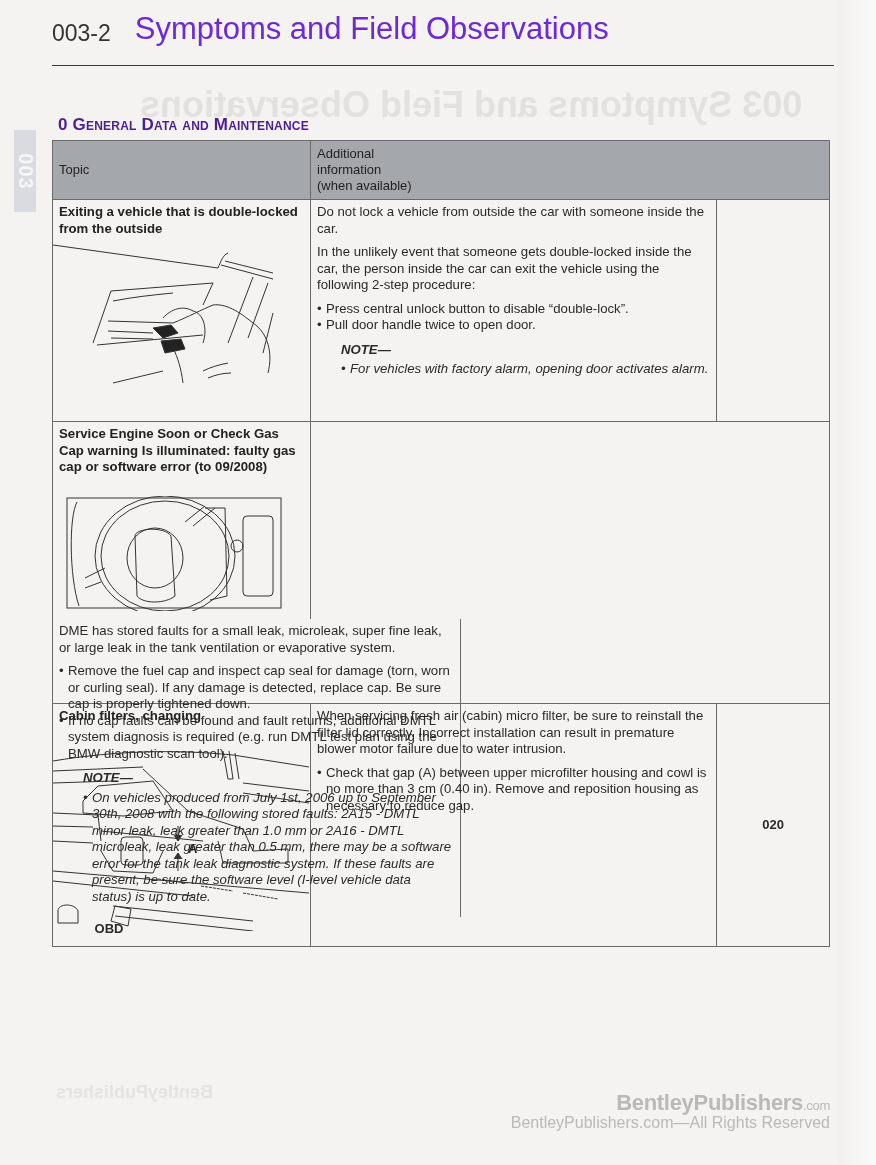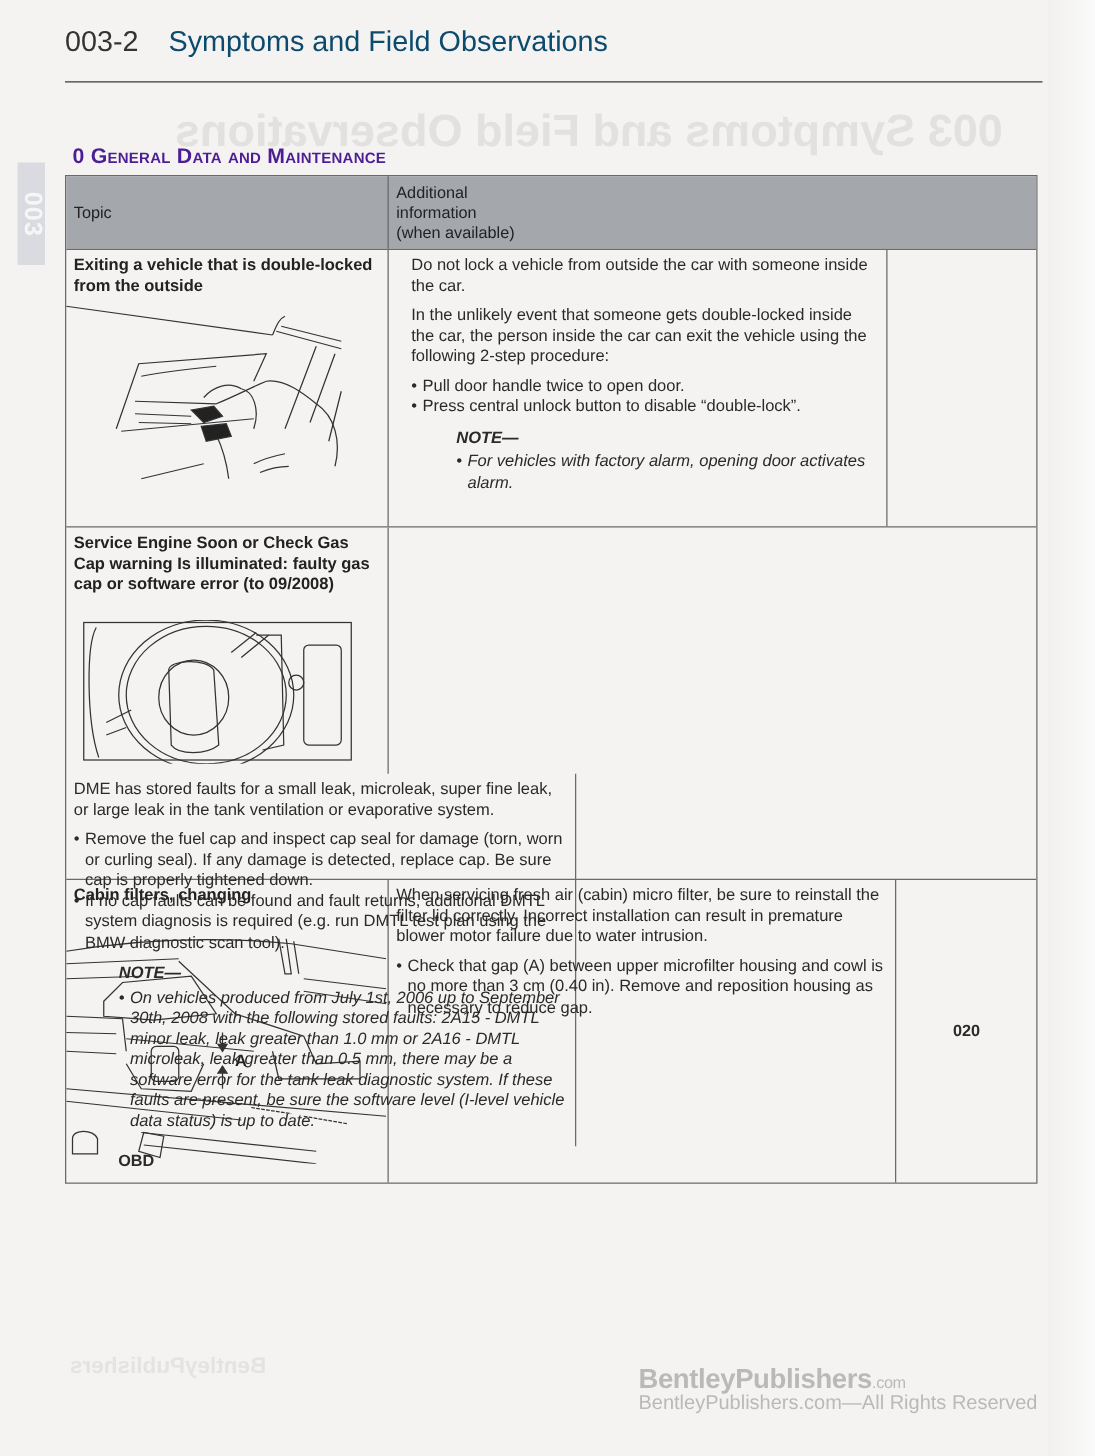--- a/index.html
+++ b/index.html
@@ -30,21 +30,21 @@
       font-size: 36px; font-weight: bold; color: #e2e1df;
       transform: scaleX(-1);
       white-space: nowrap;
     }
     .page-header {
       position: absolute; left: 52px; top: 34px; width: 782px;
       border-bottom: 1.5px solid #3a3a3a; height: 32px;
       display: flex; align-items: flex-end; padding-bottom: 18px;
     }
     .page-header .num { font-size: 23px; color: #333; margin-right: 24px; }
-    .page-header .title { font-size: 23px; color: #0c4a6e; }
+    .page-header .title { font-size: 31px; color: #6d28d9; }
     .section-title {
       position: absolute; left: 58px; top: 115px;
       font-size: 17px; font-weight: bold; color: #4c1d95;
       font-variant: small-caps; letter-spacing: 0.2px;
     }
     .table {
       position: absolute; left: 52px; top: 140px; width: 778px;
       border: 1px solid #6a6a6a;
     }
     .row { display: flex; border-top: 1px solid #6a6a6a; }
@@ -55,27 +55,27 @@
     .c3 { width: 112px; }
     .header-row { background: #a4a7ac; height: 58px; }
     .header-row .cell { display: flex; align-items: center; color: #222; font-size: 13px; }
     .header-row .c3 { line-height: 16px; padding: 18px 6px; }
     .topic { font-weight: bold; color: #222; }
     .para { margin-bottom: 7px; }
     .bullets { list-style: none; }
     .bullets li { position: relative; padding-left: 9px; }
     .bullets li::before { content: "•"; position: absolute; left: 0; }
     .bullets + .para, .bullets { margin-bottom: 8px; }
-    .note { margin-left: 36px; font-style: italic; }
+    .note { margin-left: 24px; font-style: italic; }
     .note-title { font-weight: bold; font-style: italic; margin-bottom: 3px; }
     .note .bullets li { padding-left: 9px; }
     .addl { display: flex; align-items: center; justify-content: center; font-weight: bold; font-size: 13px; }
     .fig { margin-top: 6px; margin-left: -6px; }
     .footer-brand {
-      position: absolute; right: 46px; top: 1090px; text-align: left;
+      position: absolute; right: 46px; top: 1090px; text-align: right;
       color: #b9b9b9;
     }
     .footer-brand .brand { font-size: 22px; font-weight: bold; letter-spacing: -0.3px; }
     .footer-brand .brand small { font-size: 13px; font-weight: normal; }
     .footer-brand .rights { font-size: 16px; margin-top: -2px; }
     .ghost-footer {
       position: absolute; left: 56px; top: 1082px; color: #e4e3e1;
       font-size: 18px; font-weight: bold; transform: scaleX(-1);
     }
   </style>
@@ -94,21 +94,21 @@
 </div>
 
 <div class="section-title">0 General Data and Maintenance</div>
 
 <div class="table">
   <div class="row header-row">
     <div class="cell c1">Topic</div>
     <div class="cell c3">Additional information (when available)</div>
   </div>
 
-  <div class="row" style="height:222px;gap:12px;">
+  <div class="row" style="height:222px;">
     <div class="cell c1">
       <div class="topic">Exiting a vehicle that is double-locked from the outside</div>
       <div class="fig">
         <svg width="255" height="160" viewBox="0 0 255 160" fill="none" stroke="#333" stroke-width="1">
           <path d="M0 2 L165 25"></path>
           <path d="M165 25 C168 18, 170 12, 175 10 M168 22 L220 36 M172 18 L220 30"></path>
           <path d="M200 34 L175 100 M215 40 L195 95 M220 70 L210 110"></path>
           <path d="M40 100 L58 48 L160 40 L150 62"></path>
           <path d="M44 102 L150 92"></path>
           <path d="M60 58 C80 54 100 52 120 50"></path>
@@ -118,22 +118,22 @@
           <path d="M60 140 L110 128"></path>
           <path d="M55 88 L100 90 M58 95 L100 96"></path>
           <path d="M100 85 L118 82 L125 90 L110 95 Z M108 98 L128 96 L132 106 L112 110 Z" fill="#222"></path>
         </svg>
       </div>
     </div>
     <div class="cell c2">
       <div class="para">Do not lock a vehicle from outside the car with someone inside the car.</div>
       <div class="para">In the unlikely event that someone gets double-locked inside the car, the person inside the car can exit the vehicle using the following 2-step procedure:</div>
       <ul class="bullets">
+        <li>Press central unlock button to disable “double-lock”.</li>
         <li>Pull door handle twice to open door.</li>
-        <li>Press central unlock button to disable “double-lock”.</li>
       </ul>
       <div class="note">
         <div class="note-title">NOTE—</div>
         <ul class="bullets">
           <li>For vehicles with factory alarm, opening door activates alarm.</li>
         </ul>
       </div>
     </div>
     <div class="cell c3 addl"></div>
   </div>

